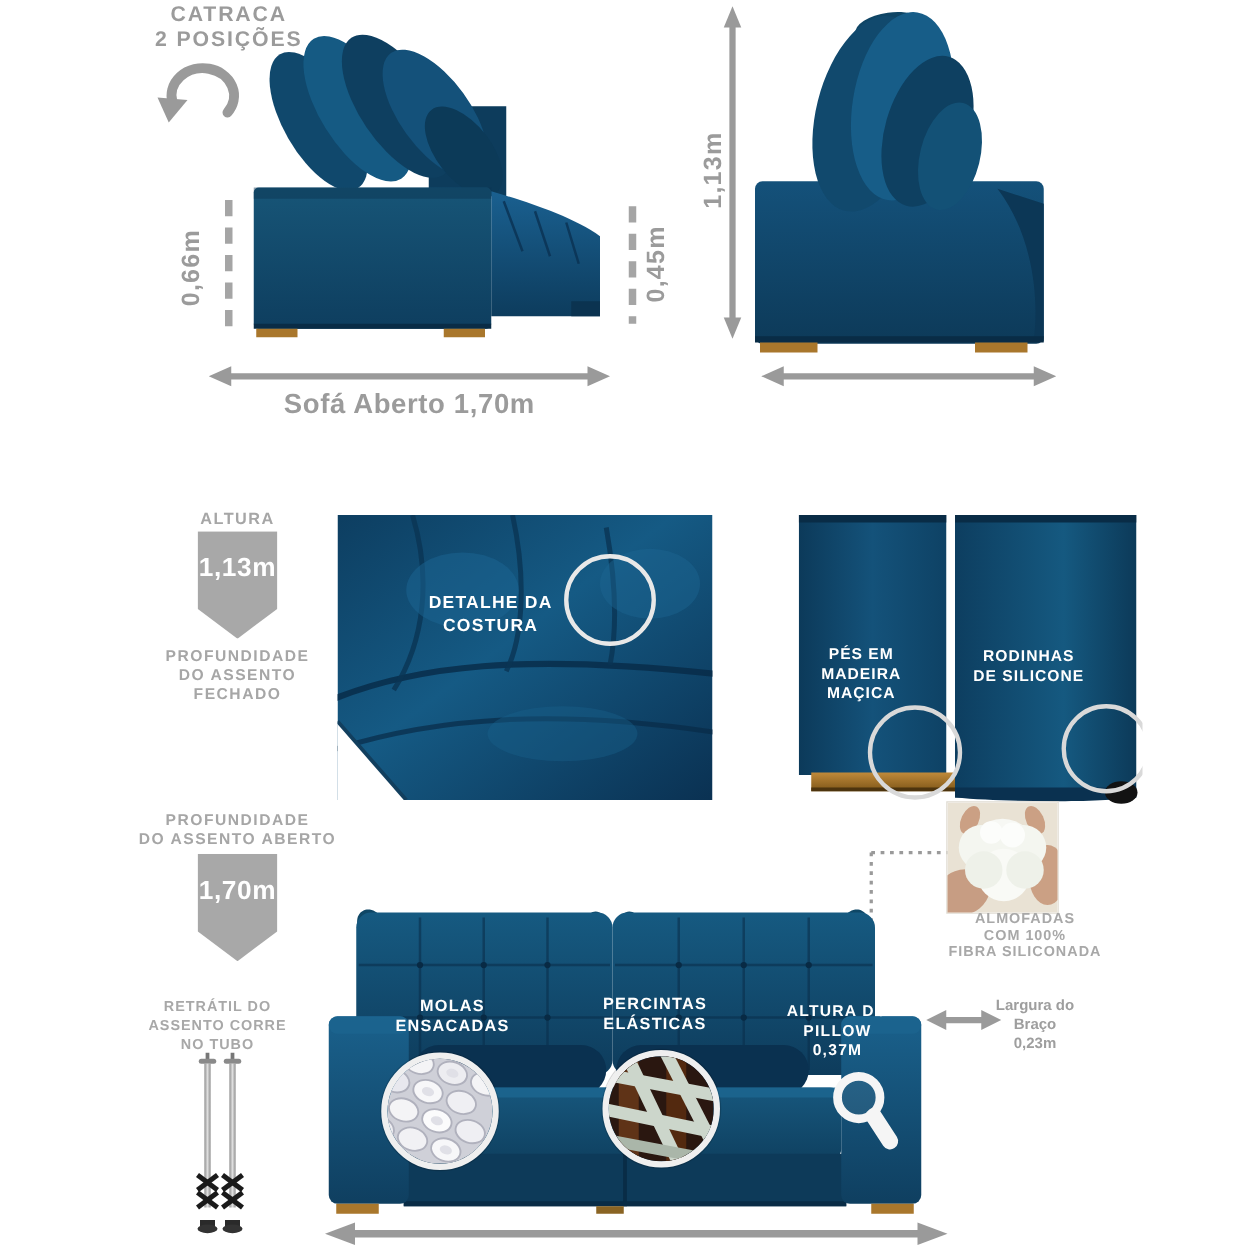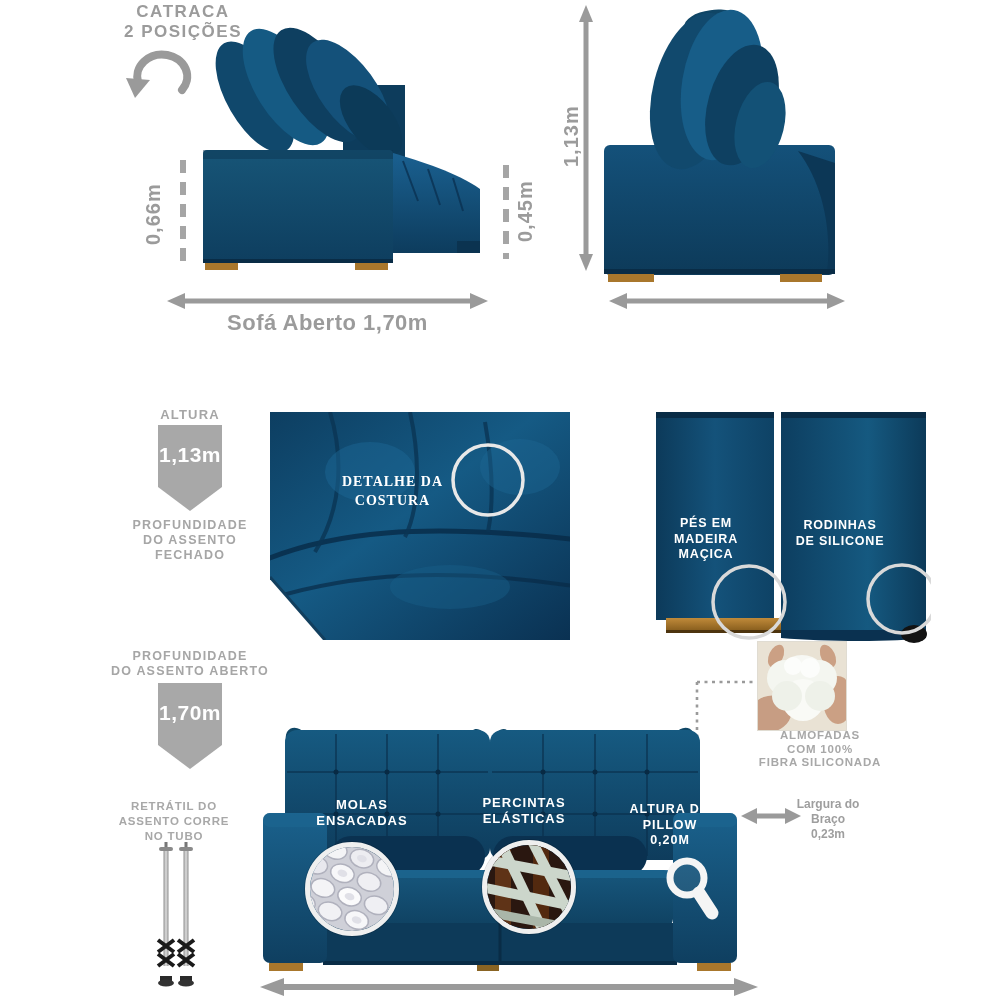--- a/index.html
+++ b/index.html
@@ -119,21 +119,21 @@
   </div>
 
   <div class="abs spec-title" style="left:108px;top:649px;width:164px;font-size:12.5px;line-height:15px;">
     <div>PROFUNDIDADE</div>
     <div>DO ASSENTO ABERTO</div>
   </div>
   <div class="abs pent" style="left:158px;top:683px;width:64px;height:86px;">
     <span>1,70m</span>
   </div>
 
-  <div class="abs" style="left:270px;top:412px;width:300px;height:228px;font-family:Liberation Serif, serif;">
+  <div class="abs" style="left:270px;top:412px;width:300px;height:228px;">
     <svg width="300" height="228" viewBox="0 0 300 228">
       <defs>
         <linearGradient id="gDetail" x1="0" y1="0" x2="1" y2="1">
           <stop offset="0" stop-color="#0d3e61"></stop>
             <stop offset=".45" stop-color="#155a84"></stop>
             <stop offset="1" stop-color="#0a3152"></stop>
         </linearGradient>
       </defs>
       <rect width="300" height="228" fill="url(#gDetail)"></rect>
       <path d="M-10,150 C60,120 150,110 310,128" stroke="#082b47" stroke-width="5" fill="none" opacity=".8"></path>
@@ -145,21 +145,21 @@
       <polygon points="0,165 55,228 0,228" fill="#ffffff"></polygon>
       <path d="M0,165 L55,228" stroke="#123f5e" stroke-width="3"></path>
       <circle cx="218" cy="68" r="35" fill="none" stroke="#e8e8e8" stroke-width="3.5"></circle>
     </svg>
     <div class="photo-text abs" style="left:55px;top:60px;width:135px;font-size:14px;line-height:19px;">
       <div>DETALHE DA</div>
       <div>COSTURA</div>
     </div>
   </div>
 
-  <div class="abs" style="left:616px;top:410px;width:275px;height:240px;padding-left:40px;">
+  <div class="abs" style="left:599px;top:410px;width:275px;height:240px;padding-left:40px;">
     <svg width="275" height="240" viewBox="0 0 275 240">
       <defs>
         <linearGradient id="gLegL" x1="0" y1="0" x2="1" y2="0">
           <stop offset="0" stop-color="#0c3a5a"></stop>
             <stop offset=".5" stop-color="#14527a"></stop>
             <stop offset="1" stop-color="#0e4265"></stop>
         </linearGradient>
         <linearGradient id="gLegR" x1="0" y1="0" x2="1" y2="0">
           <stop offset="0" stop-color="#0d3e60"></stop>
             <stop offset=".6" stop-color="#155980"></stop>
@@ -342,21 +342,21 @@
     <div>MOLAS</div>
     <div>ENSACADAS</div>
   </div>
   <div class="abs photo-text" style="left:468px;top:795px;width:112px;font-size:13px;line-height:16px;">
     <div>PERCINTAS</div>
     <div>ELÁSTICAS</div>
   </div>
   <div class="abs photo-text" style="left:628px;top:802px;width:84px;font-size:12.5px;line-height:15.5px;">
     <div>ALTURA DO</div>
     <div>PILLOW</div>
-    <div>0,20M</div>
+    <div>0,37M</div>
   </div>
 
   <div class="abs circle-callout" style="left:305px;top:842px;width:84px;height:84px;">
     <svg width="84" height="84" viewBox="0 0 84 84">
       <rect width="84" height="84" fill="#cfd0d8"></rect>
       <g transform="rotate(18 42 42)" stroke="#b0b1bd" stroke-width="1.5">
         <ellipse cx="14" cy="10" rx="12" ry="9" fill="#f4f4f6"></ellipse>
           <ellipse cx="42" cy="10" rx="12" ry="9" fill="#ededf1"></ellipse>
           <ellipse cx="70" cy="10" rx="12" ry="9" fill="#f4f4f6"></ellipse>
         <ellipse cx="28" cy="30" rx="12" ry="9" fill="#f7f7f9"></ellipse>

